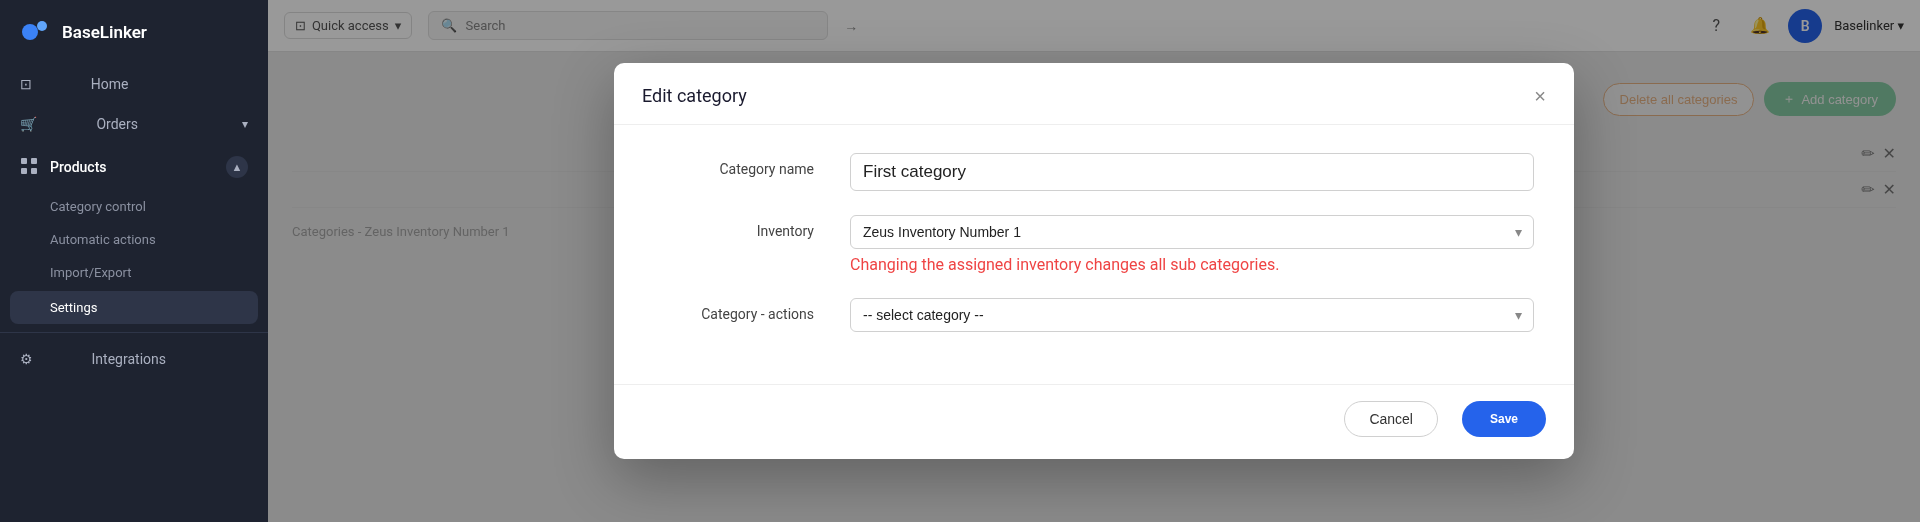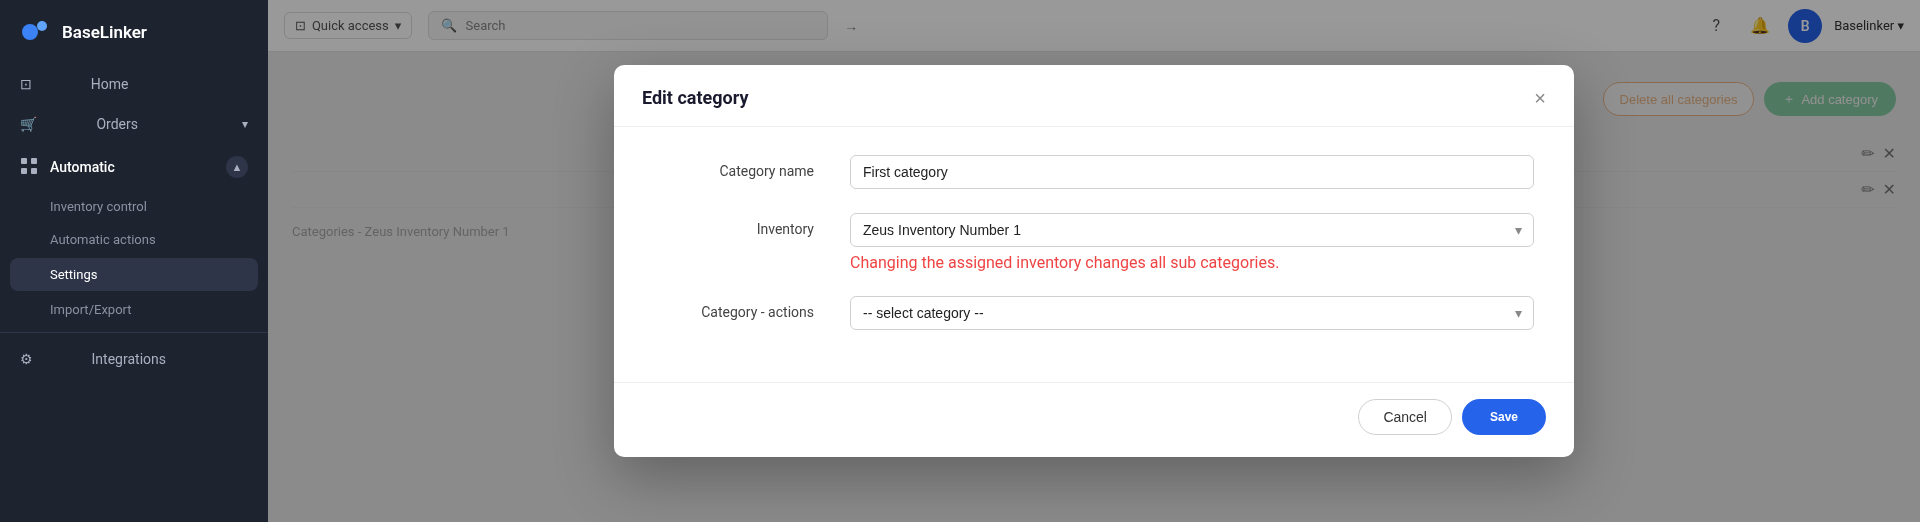--- a/index.html
+++ b/index.html
@@ -161,20 +161,21 @@
     
     .bg-page {
       padding: 20px 24px;
       opacity: 0.5;
     }
     .bg-actions {
       display: flex;
       gap: 10px;
       margin-top: 10px;
       justify-content: flex-end;
+      align-items: center;
     }
     .btn-delete-all {
       border: 1.5px solid #e67e22;
       color: #e67e22;
       background: #fff;
       padding: 8px 16px;
       border-radius: 20px;
       font-size: 13px;
       cursor: pointer;
     }
@@ -227,21 +228,21 @@
     }
     .modal-header {
       padding: 22px 28px 18px;
       border-bottom: 1px solid #eee;
       display: flex;
       align-items: center;
       justify-content: space-between;
     }
     .modal-title {
       font-size: 18px;
-      font-weight: 700;
+      font-weight: 400;
       color: #1a1a2e;
     }
     .modal-close {
       font-size: 20px;
       color: #888;
       cursor: pointer;
       line-height: 1;
       background: none;
       border: none;
     }
@@ -263,21 +264,21 @@
       padding-top: 8px;
     }
     .form-control-wrap {
       flex: 1;
     }
     .form-input {
       width: 100%;
       border: 1.5px solid #d0d0d0;
       border-radius: 6px;
       padding: 8px 12px;
-      font-size: 14px;
+      font-size: 17px;
       color: #222;
       outline: none;
     }
     .form-select-wrap {
       position: relative;
       width: 100%;
     }
     .form-select {
       width: 100%;
       border: 1.5px solid #d0d0d0;
@@ -302,21 +303,21 @@
     .form-hint {
       font-size: 16px;
       color: #ef4444;
       margin-top: 6px;
     }
     .modal-footer {
       padding: 16px 28px 22px;
       border-top: 1px solid #eee;
       display: flex;
       justify-content: flex-end;
-      gap: 10px;
+      gap: 24px;
     }
     .btn-cancel {
       background: #fff;
       border: 1.5px solid #d0d0d0;
       color: #333;
       padding: 9px 24px;
       border-radius: 20px;
       font-size: 14px;
       cursor: pointer;
     }
@@ -366,35 +367,35 @@
   <div class="products-section">
     <div class="products-header">
       <span>
         <svg width="18" height="18" viewBox="0 0 18 18" fill="none">
           <rect x="1" y="1" width="6" height="6" rx="1" fill="#aab0c0"></rect>
           <rect x="11" y="1" width="6" height="6" rx="1" fill="#aab0c0"></rect>
           <rect x="1" y="11" width="6" height="6" rx="1" fill="#aab0c0"></rect>
           <rect x="11" y="11" width="6" height="6" rx="1" fill="#aab0c0"></rect>
         </svg>
       </span>
-      <span>Automatic</span>
+      <span>Products</span>
       <div class="chevron-circle">▲</div>
     </div>
 
     <div class="sidebar-sub-item">
-      <span>Inventory control</span>
+      <span>Category control</span>
     </div>
     <div class="sidebar-sub-item">
       <span>Automatic actions</span>
     </div>
+    <div class="sidebar-sub-item">
+      <span>Import/Export</span>
+    </div>
     <div class="sidebar-sub-item active-sub">
       <span>Settings</span>
-    </div>
-    <div class="sidebar-sub-item">
-      <span>Import/Export</span>
     </div>
   </div>
 
   <div class="sidebar-divider"></div>
 
   <div class="sidebar-nav-item">
     <span>⚙</span>
     <span class="nav-label">Integrations</span>
   </div>
 </div>

